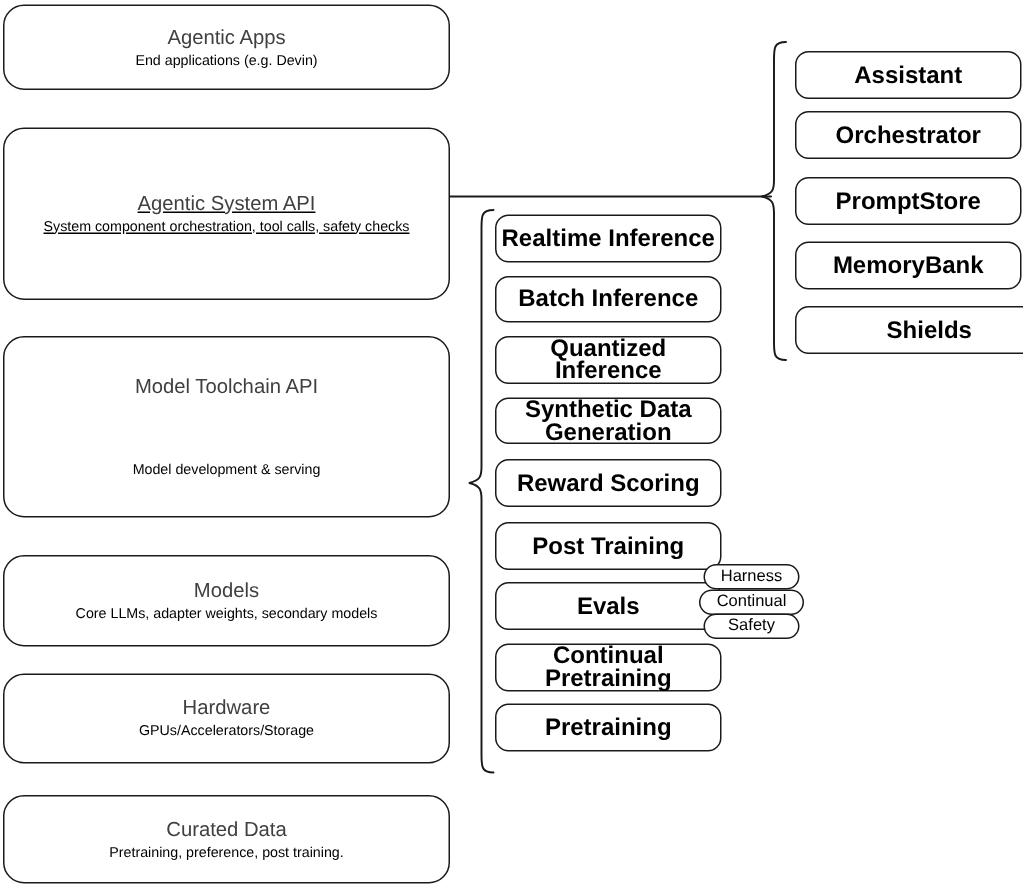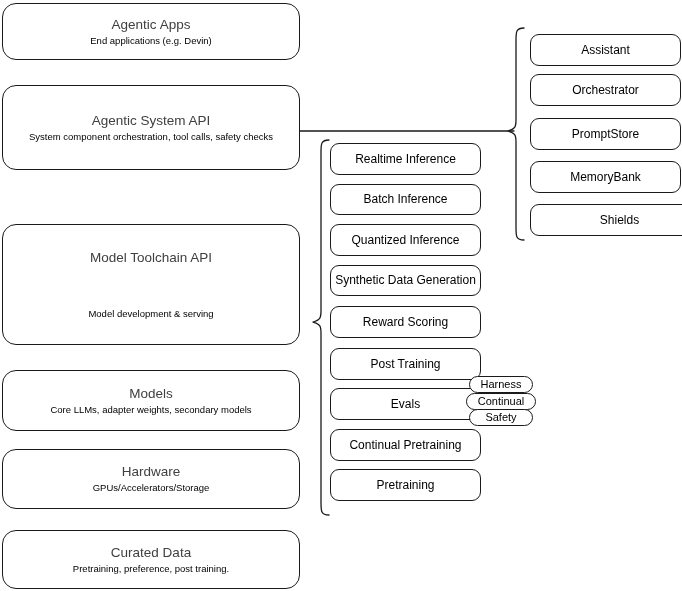--- a/index.html
+++ b/index.html
@@ -46,22 +46,23 @@
     font-size: 9.5px;
     line-height: 14px;
     color: #000000;
     margin-top: 1px;
   }
   .cap-node {
     border-radius: 9px;
     border-width: 1.3px;
   }
   .cap-label {
-    font-size: 12px;
+    font-size: 16px;
     line-height: 15px;
+    font-weight: bold;
   }
   .pill-node {
     border-radius: 999px;
     border: 1.3px solid #1a1a1a;
     background: #ffffff;
   }
   .pill-label {
     font-size: 11px;
     line-height: 13px;
   }
@@ -106,21 +107,21 @@
              C 320 324, 321 326, 321 333
              L 321 503
              C 321 511, 321 515, 329 515"></path>
   </svg>
 
   <div class="node layer-node" style="left:2px; top:3px; width:298px; height:57px;">
     <div class="layer-title">Agentic Apps</div>
     <div class="layer-sub">End applications (e.g. Devin)</div>
   </div>
 
-  <div class="node layer-node" style="left:2px; top:85px; width:298px; height:85px;">
+  <div class="node layer-node" style="left:2px; top:85px; width:298px; height:115px;text-decoration:underline;">
     <div class="layer-title">Agentic System API</div>
     <div class="layer-sub">System component orchestration, tool calls, safety checks</div>
   </div>
 
   <div class="node layer-node" style="left:2px; top:224px; width:298px; height:121px;gap:40px;">
     <div class="layer-title">Model Toolchain API</div>
     <div class="layer-sub">Model development &amp; serving</div>
   </div>
 
   <div class="node layer-node" style="left:2px; top:370px; width:298px; height:61px;">

